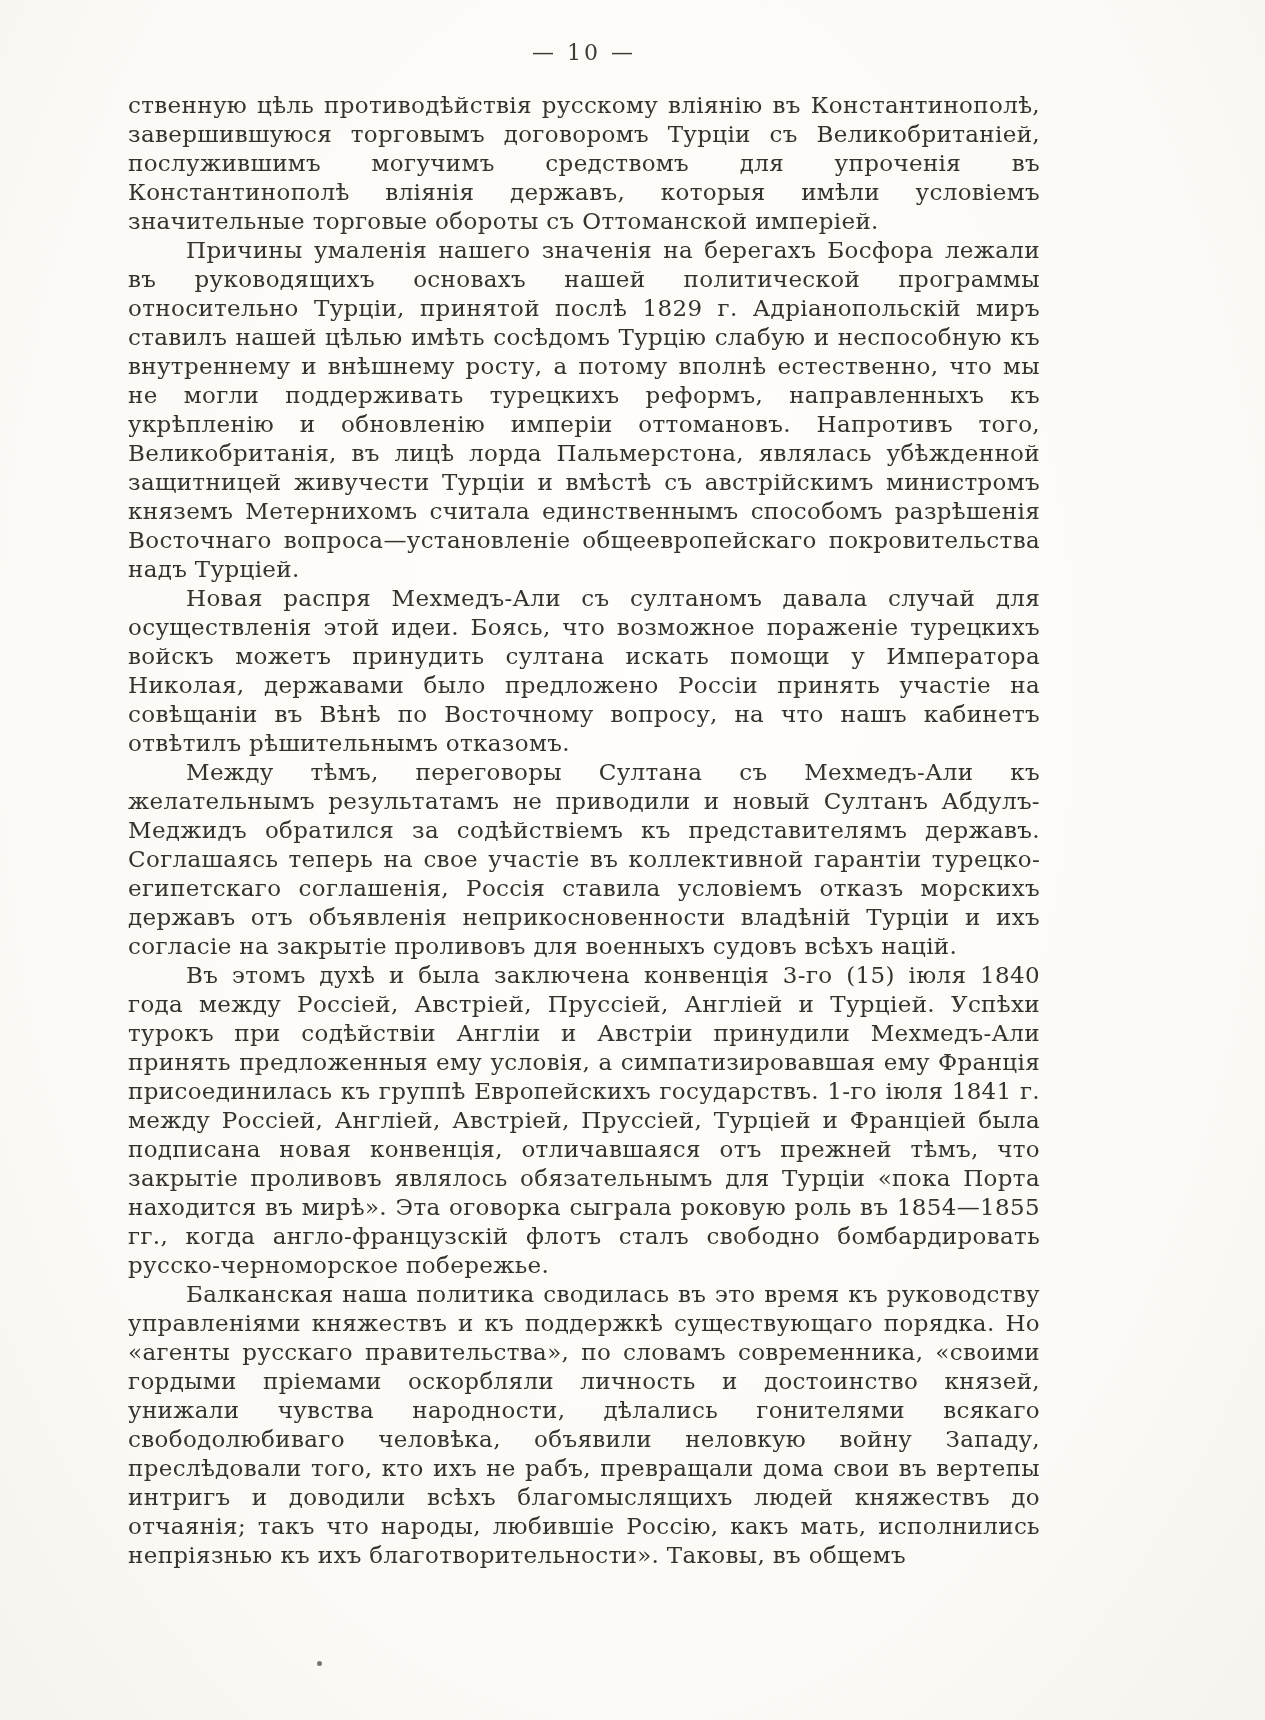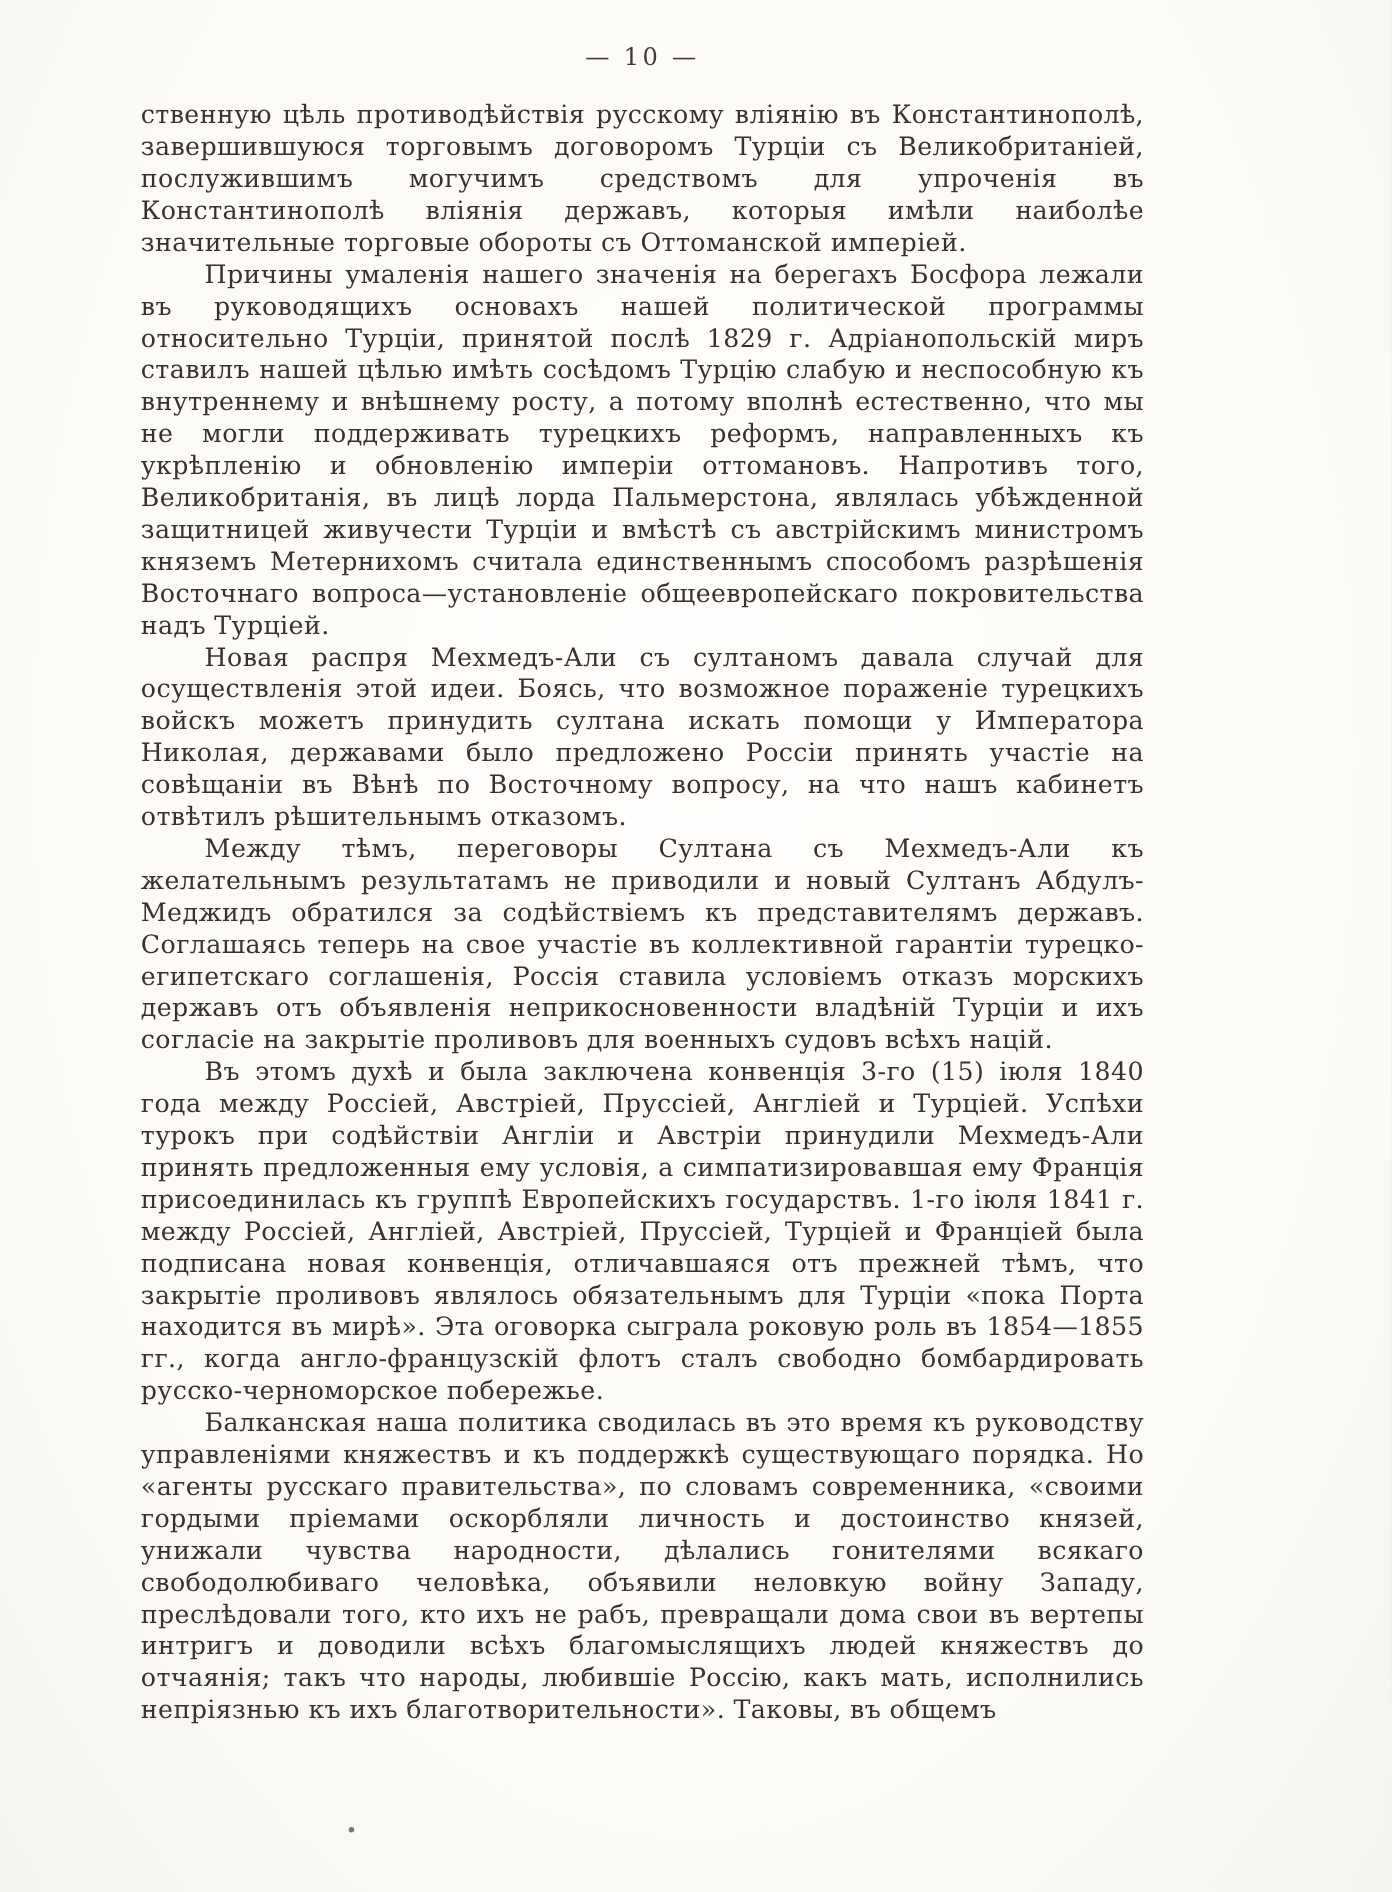--- a/index.html
+++ b/index.html
@@ -55,21 +55,21 @@
   }
 </style>
 </head>
 <body>
 
 <div class="page">
 
   <div class="page-header">— 10 —</div>
 
   <div class="text-block">
-    <p class="para continuation">ственную цѣль противодѣйствія русскому вліянію въ Константинополѣ, завершившуюся торговымъ договоромъ Турціи съ Великобританіей, послужившимъ могучимъ средствомъ для упроченія въ Константинополѣ вліянія державъ, которыя имѣли наиболѣе значительные торговые обороты съ Оттоманской имперіей.</p>
+    <p class="para continuation">ственную цѣль противодѣйствія русскому вліянію въ Константинополѣ, завершившуюся торговымъ договоромъ Турціи съ Великобританіей, послужившимъ могучимъ средствомъ для упроченія въ Константинополѣ вліянія державъ, которыя имѣли условіемъ значительные торговые обороты съ Оттоманской имперіей.</p>
     <p class="para">Причины умаленія нашего значенія на берегахъ Босфора лежали въ руководящихъ основахъ нашей политической программы относительно Турціи, принятой послѣ 1829 г. Адріанопольскій миръ ставилъ нашей цѣлью имѣть сосѣдомъ Турцію слабую и неспособную къ внутреннему и внѣшнему росту, а потому вполнѣ естественно, что мы не могли поддерживать турецкихъ реформъ, направленныхъ къ укрѣпленію и обновленію имперіи оттомановъ. Напротивъ того, Великобританія, въ лицѣ лорда Пальмерстона, являлась убѣжденной защитницей живучести Турціи и вмѣстѣ съ австрійскимъ министромъ княземъ Метернихомъ считала единственнымъ способомъ разрѣшенія Восточнаго вопроса—установленіе общеевропейскаго покровительства надъ Турціей.</p>
     <p class="para">Новая распря Мехмедъ-Али съ султаномъ давала случай для осуществленія этой идеи. Боясь, что возможное пораженіе турецкихъ войскъ можетъ принудить султана искать помощи у Императора Николая, державами было предложено Россіи принять участіе на совѣщаніи въ Вѣнѣ по Восточному вопросу, на что нашъ кабинетъ отвѣтилъ рѣшительнымъ отказомъ.</p>
     <p class="para">Между тѣмъ, переговоры Султана съ Мехмедъ-Али къ желательнымъ результатамъ не приводили и новый Султанъ Абдулъ-Меджидъ обратился за содѣйствіемъ къ представителямъ державъ. Соглашаясь теперь на свое участіе въ коллективной гарантіи турецко-египетскаго соглашенія, Россія ставила условіемъ отказъ морскихъ державъ отъ объявленія неприкосновенности владѣній Турціи и ихъ согласіе на закрытіе проливовъ для военныхъ судовъ всѣхъ націй.</p>
     <p class="para">Въ этомъ духѣ и была заключена конвенція 3-го (15) іюля 1840 года между Россіей, Австріей, Пруссіей, Англіей и Турціей. Успѣхи турокъ при содѣйствіи Англіи и Австріи принудили Мехмедъ-Али принять предложенныя ему условія, а симпатизировавшая ему Франція присоединилась къ группѣ Европейскихъ государствъ. 1-го іюля 1841 г. между Россіей, Англіей, Австріей, Пруссіей, Турціей и Франціей была подписана новая конвенція, отличавшаяся отъ прежней тѣмъ, что закрытіе проливовъ являлось обязательнымъ для Турціи «пока Порта находится въ мирѣ». Эта оговорка сыграла роковую роль въ 1854—1855 гг., когда англо-французскій флотъ сталъ свободно бомбардировать русско-черноморское побережье.</p>
     <p class="para">Балканская наша политика сводилась въ это время къ руководству управленіями княжествъ и къ поддержкѣ существующаго порядка. Но «агенты русскаго правительства», по словамъ современника, «своими гордыми пріемами оскорбляли личность и достоинство князей, унижали чувства народности, дѣлались гонителями всякаго свободолюбиваго человѣка, объявили неловкую войну Западу, преслѣдовали того, кто ихъ не рабъ, превращали дома свои въ вертепы интригъ и доводили всѣхъ благомыслящихъ людей княжествъ до отчаянія; такъ что народы, любившіе Россію, какъ мать, исполнились непріязнью къ ихъ благотворительности». Таковы, въ общемъ</p>
   </div>
 
   <div class="artifact-dot"></div>
 
 </div>

